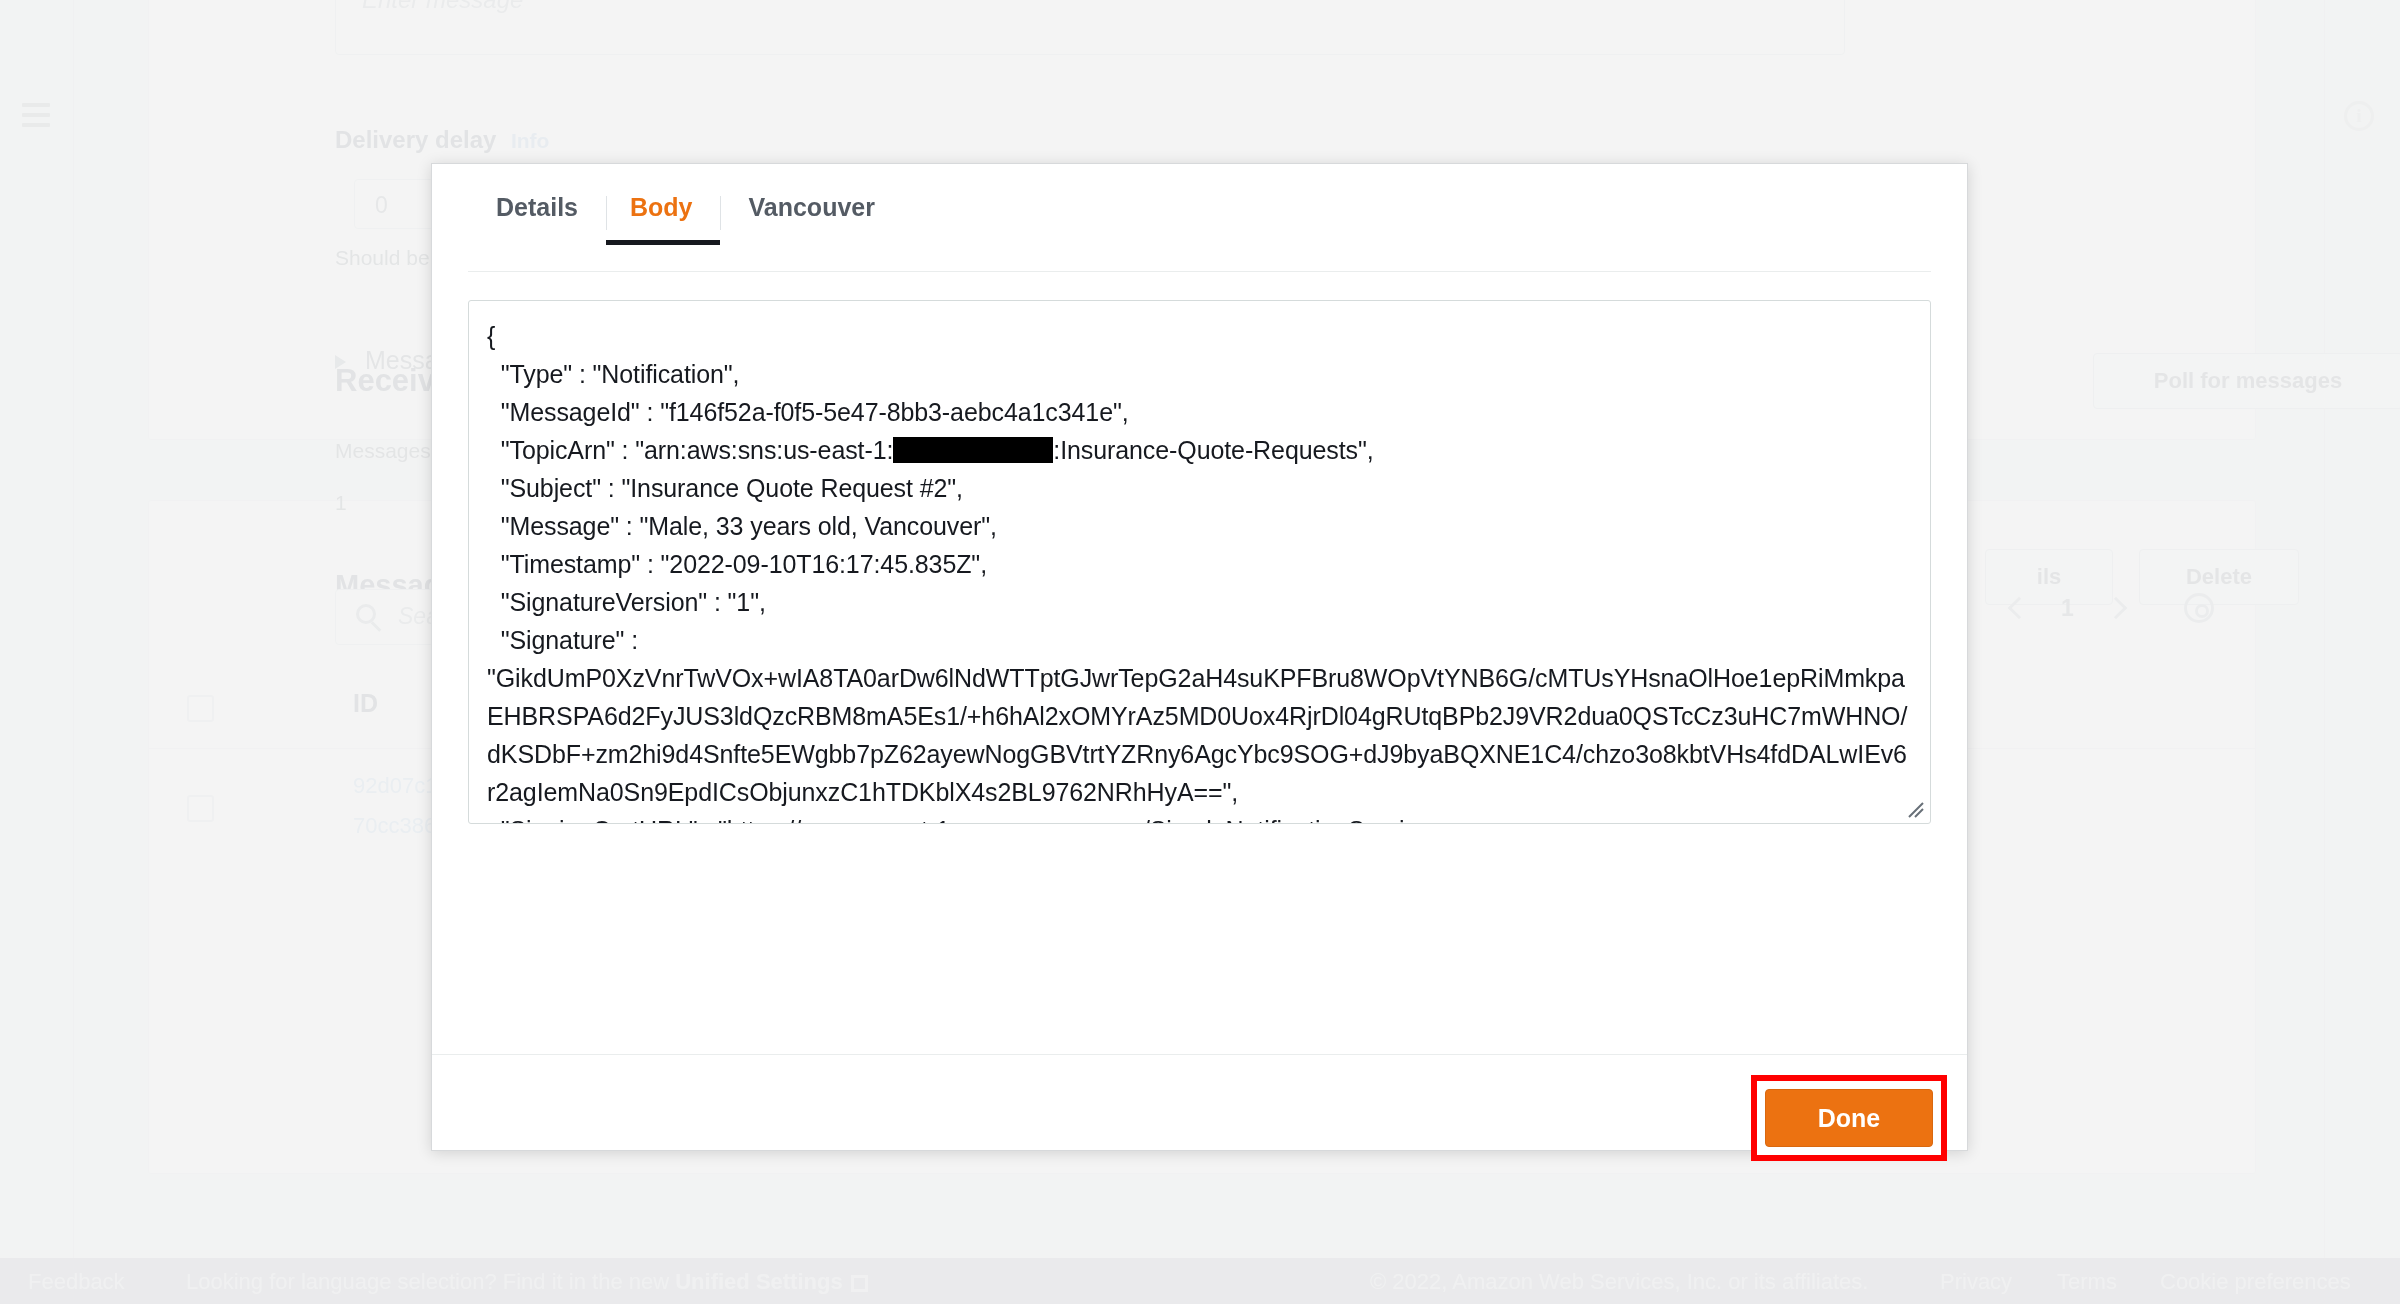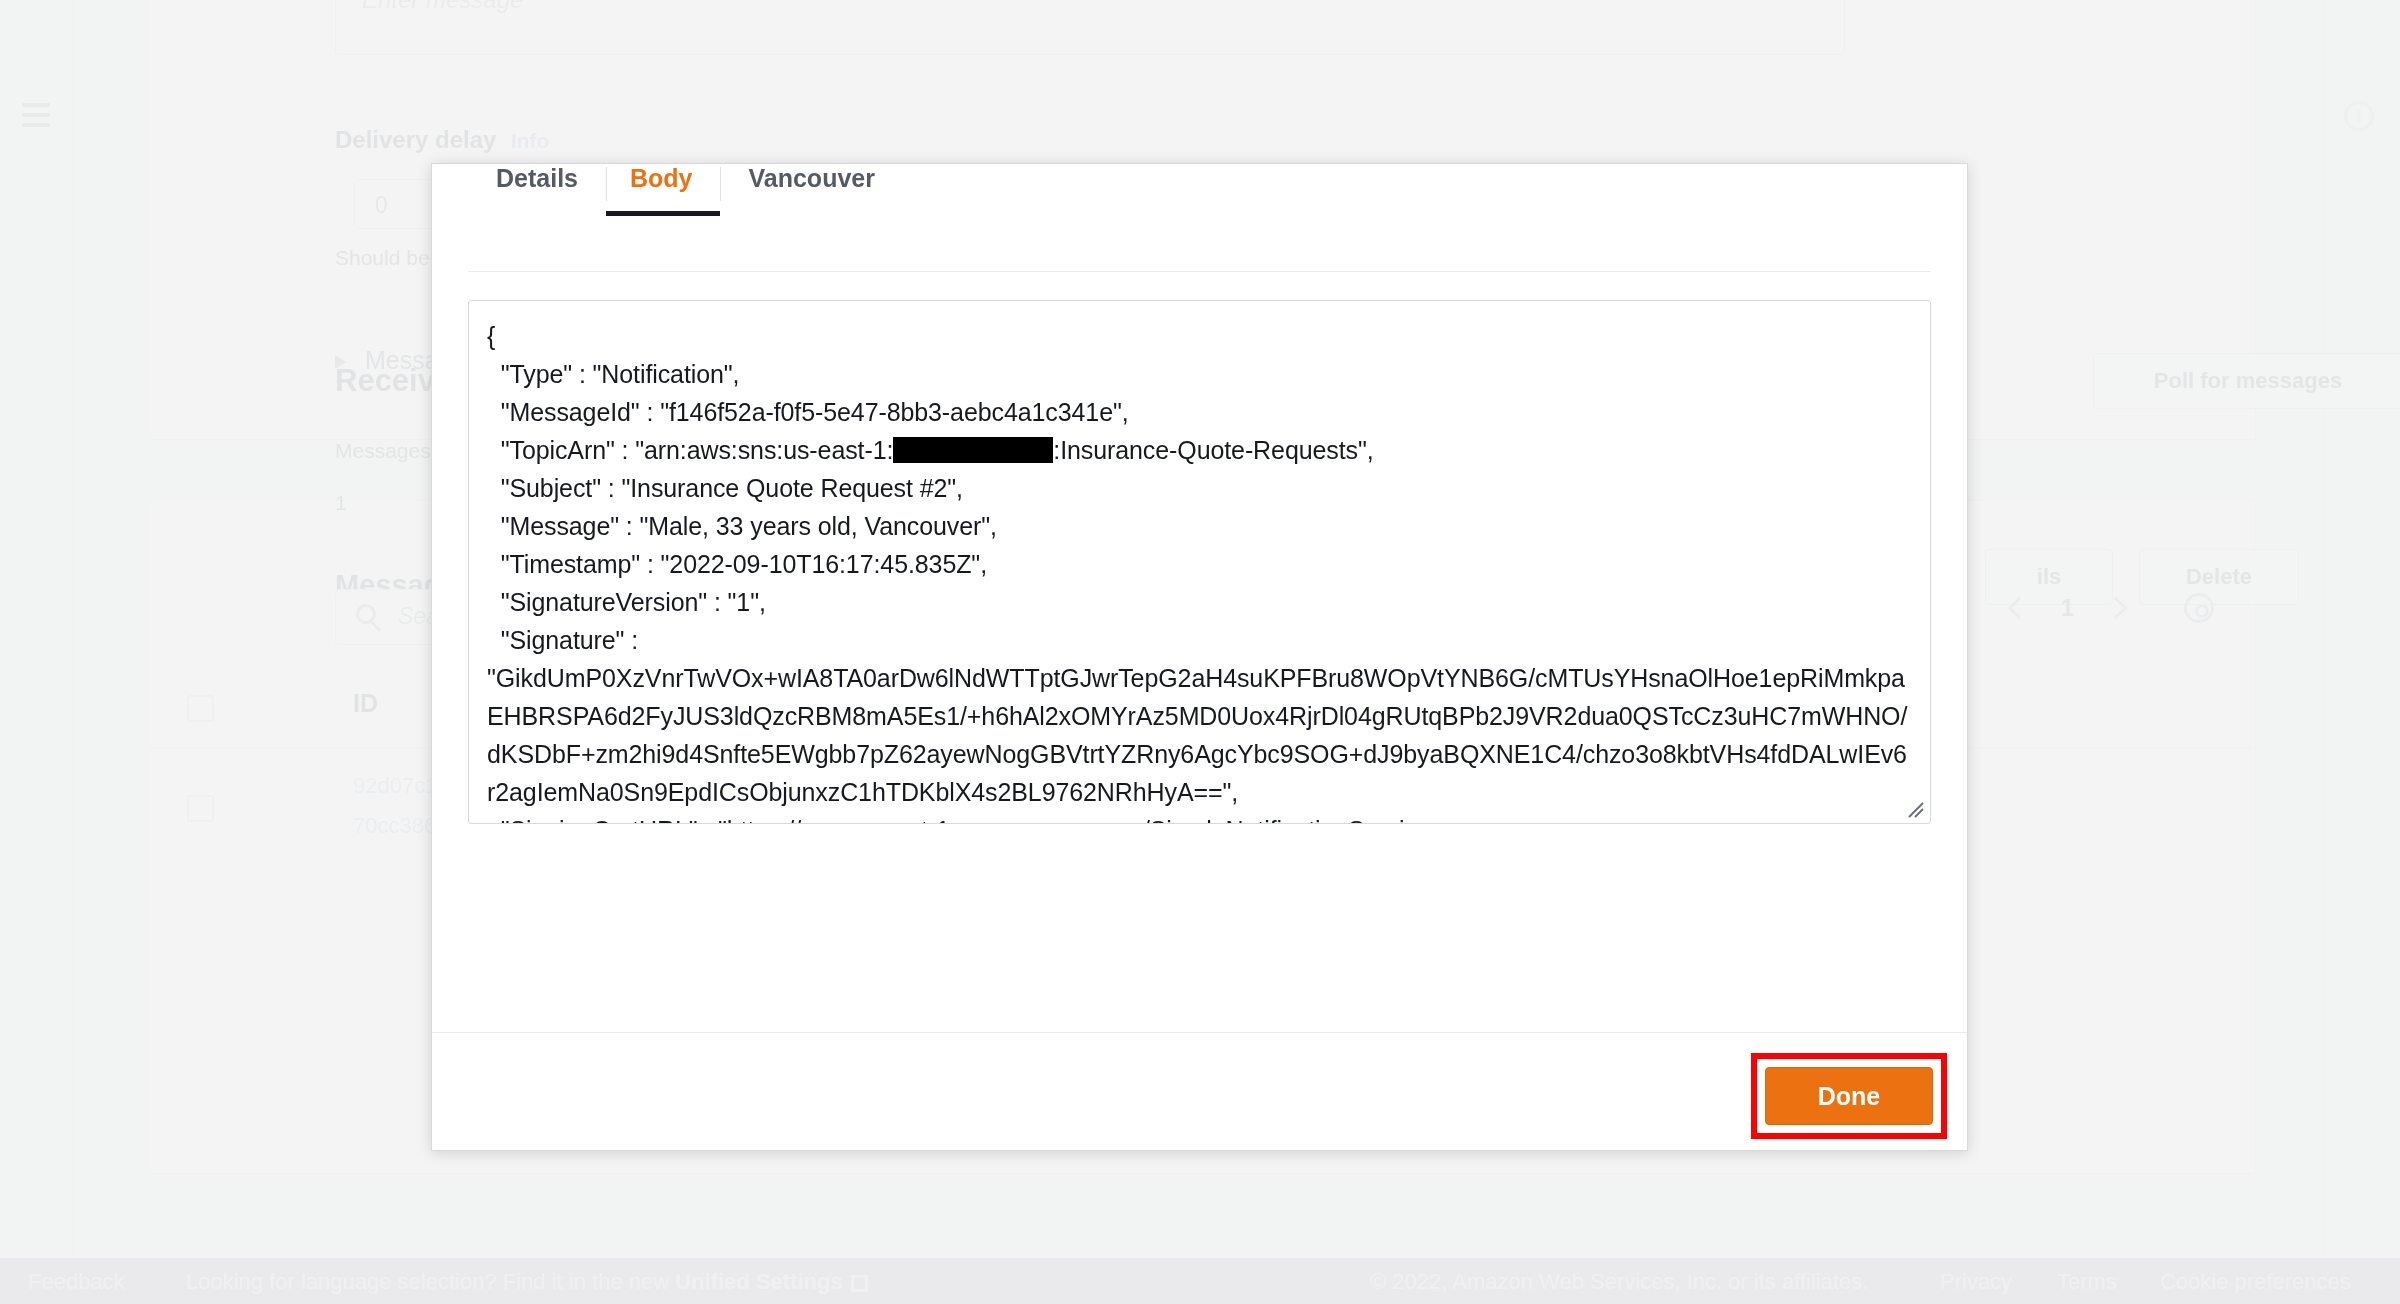--- a/index.html
+++ b/index.html
@@ -151,21 +151,21 @@
   .close-btn {
     position: absolute; right: 26px; top: 24px;
     width: 56px; height: 56px; cursor: pointer;
     display: flex; align-items: center; justify-content: center;
   }
   .close-btn svg { display: block; }
 
   .modal-body { position: relative; flex: 1 1 auto; padding: 0 36px; }
 
   .tabs {
-    position: relative; display: flex; align-items: flex-start;
+    position: relative; display: flex; align-items: center;
     height: 108px; border-bottom: 1px solid #eaeded;
   }
   .tab {
     position: relative; font-size: 25px; font-weight: bold;
     color: #545b64; padding: 0 28px 20px 28px; cursor: pointer;
   }
   .tab + .tab:before {
     content: ""; position: absolute; left: 0; top: 3px;
     width: 1px; height: 34px; background: #dfe3e6;
   }
@@ -192,21 +192,21 @@
     display: inline-block; background: #000; color: transparent;
     vertical-align: baseline; width: 160px; height: 26px;
     position: relative; top: 4px;
   }
   .resize-handle {
     position: absolute; right: 5px; bottom: 4px; width: 22px; height: 22px;
     cursor: nwse-resize;
   }
 
   .modal-footer {
-    position: relative; height: 118px; flex: none;
+    position: relative; height: 96px; flex: none;
     border-top: 1px solid #eaeded;
     margin-top: 32px;
   }
   .highlight-box {
     position: absolute; right: 20px; top: 20px;
     width: 196px; height: 86px;
     border: 6px solid #ff0000; background: #ffffff;
   }
   .done-btn {
     position: absolute; right: 34px; top: 34px;

